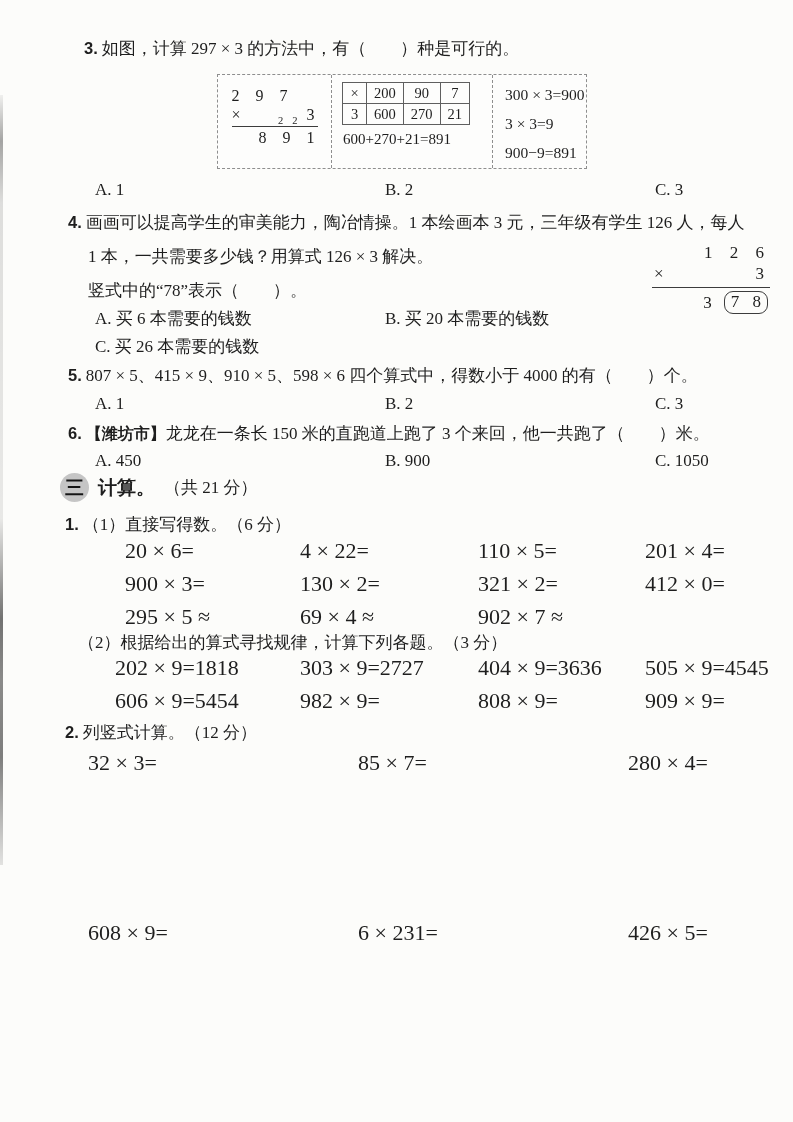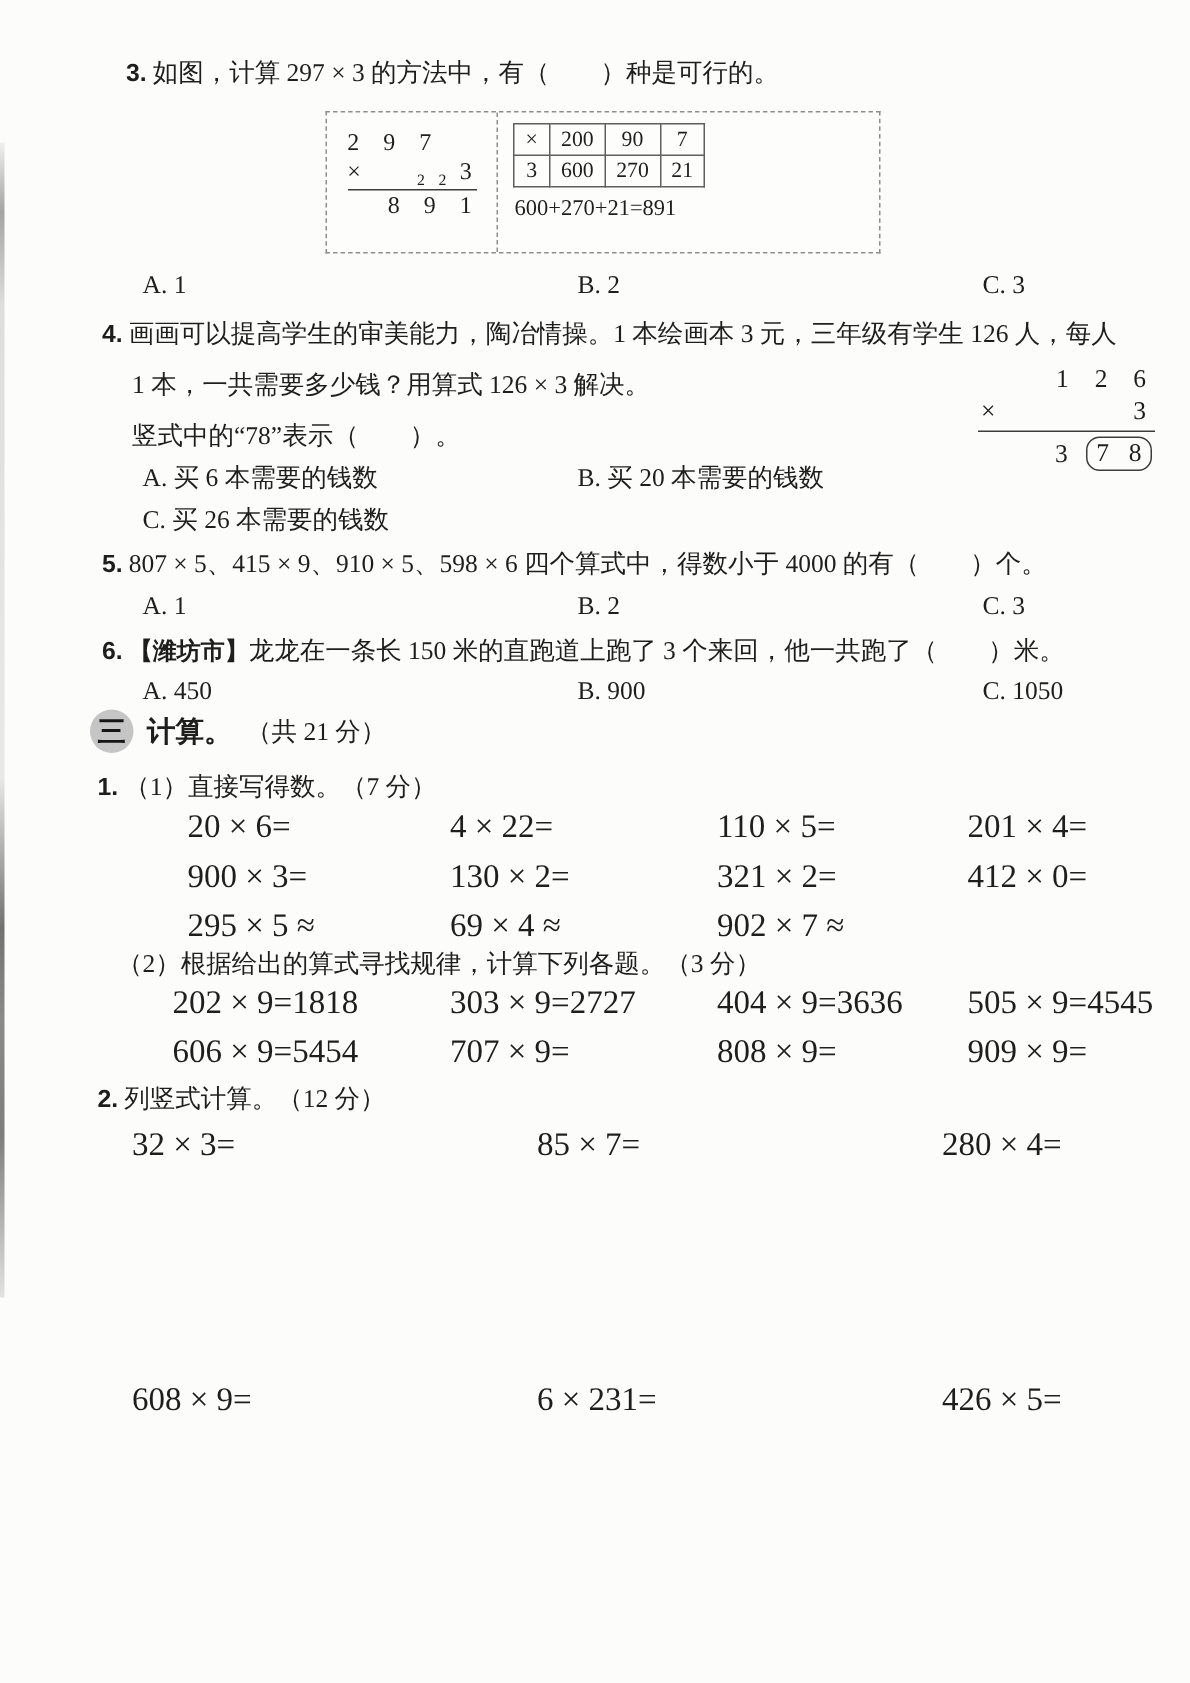--- a/index.html
+++ b/index.html
@@ -114,20 +114,25 @@
         <tr>
           <td>3</td>
           <td>600</td>
           <td>270</td>
           <td>21</td>
         </tr>
       </tbody>
         </table>
       <div class="m2-sum">600+270+21=891</div>
     </div>
+    <div class="m-col3">
+      <div class="m3-line">300 × 3=900</div>
+      <div class="m3-line">3 × 3=9</div>
+      <div class="m3-line">900−9=891</div>
+    </div>
   </div>
 
   <span class="abs opt" style="left:95px;  top:180px;">A. 1</span>
   <span class="abs opt" style="left:385px; top:180px;">B. 2</span>
   <span class="abs opt" style="left:655px; top:180px;">C. 3</span>
 
   <div class="abs t" style="left:68px; top:211px;"><span class="qnum">4.</span><span>画画可以提高学生的审美能力，陶冶情操。1 本绘画本 3 元，三年级有学生 126 人，每人</span></div>
   <div class="abs t" style="left:88px; top:245px;">1 本，一共需要多少钱？用算式 126 × 3 解决。</div>
   <div class="abs t" style="left:88px; top:279px;text-align:right;">竖式中的“78”表示（　　）。</div>
 
@@ -156,21 +161,21 @@
   <span class="abs opt" style="left:95px;  top:451px;">A. 450</span>
   <span class="abs opt" style="left:385px; top:451px;">B. 900</span>
   <span class="abs opt" style="left:655px; top:451px;">C. 1050</span>
 
   <div class="abs sec-head">
     <span class="sec-circle">三</span>
     <span class="sec-title">计算。</span>
     <span class="sec-score">（共 21 分）</span>
   </div>
 
-  <div class="abs t" style="left:65px; top:513px;"><span class="qnum">1.</span><span>（1）直接写得数。（7 分）</span></div>
+  <div class="abs t" style="left:65px; top:513px;"><span class="qnum">1.</span><span>（1）直接写得数。（6 分）</span></div>
   <div class="calc-grid" id="calc1-grid">
     <span>20 × 6=</span>
     <span>4 × 22=</span>
     <span>110 × 5=</span>
     <span>201 × 4=</span>
     <span>900 × 3=</span>
     <span>130 × 2=</span>
     <span>321 × 2=</span>
     <span>412 × 0=</span>
     <span>295 × 5 ≈</span>
@@ -178,21 +183,21 @@
     <span>902 × 7 ≈</span>
   </div>
 
   <div class="abs t" style="left:78px; top:631px;">（2）根据给出的算式寻找规律，计算下列各题。（3 分）</div>
   <div class="calc-grid" id="calc2-grid">
     <span>202 × 9=1818</span>
     <span>303 × 9=2727</span>
     <span>404 × 9=3636</span>
     <span>505 × 9=4545</span>
     <span>606 × 9=5454</span>
-    <span>707 × 9=</span>
+    <span>982 × 9=</span>
     <span>808 × 9=</span>
     <span>909 × 9=</span>
   </div>
 
   <div class="abs t" style="left:65px; top:721px;"><span class="qnum">2.</span><span>列竖式计算。（12 分）</span></div>
   <div class="calc-grid" id="calc3-row1">
     <span>32 × 3=</span>
     <span>85 × 7=</span>
     <span>280 × 4=</span>
   </div>

